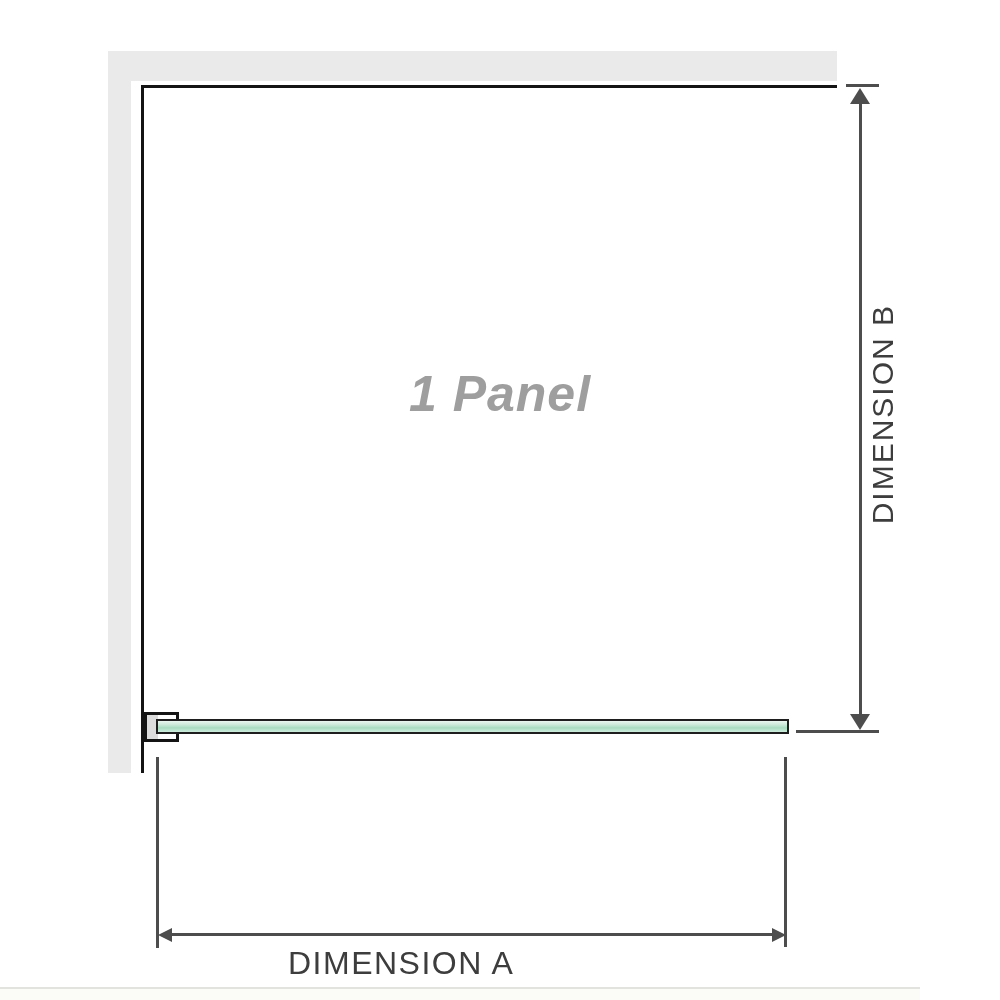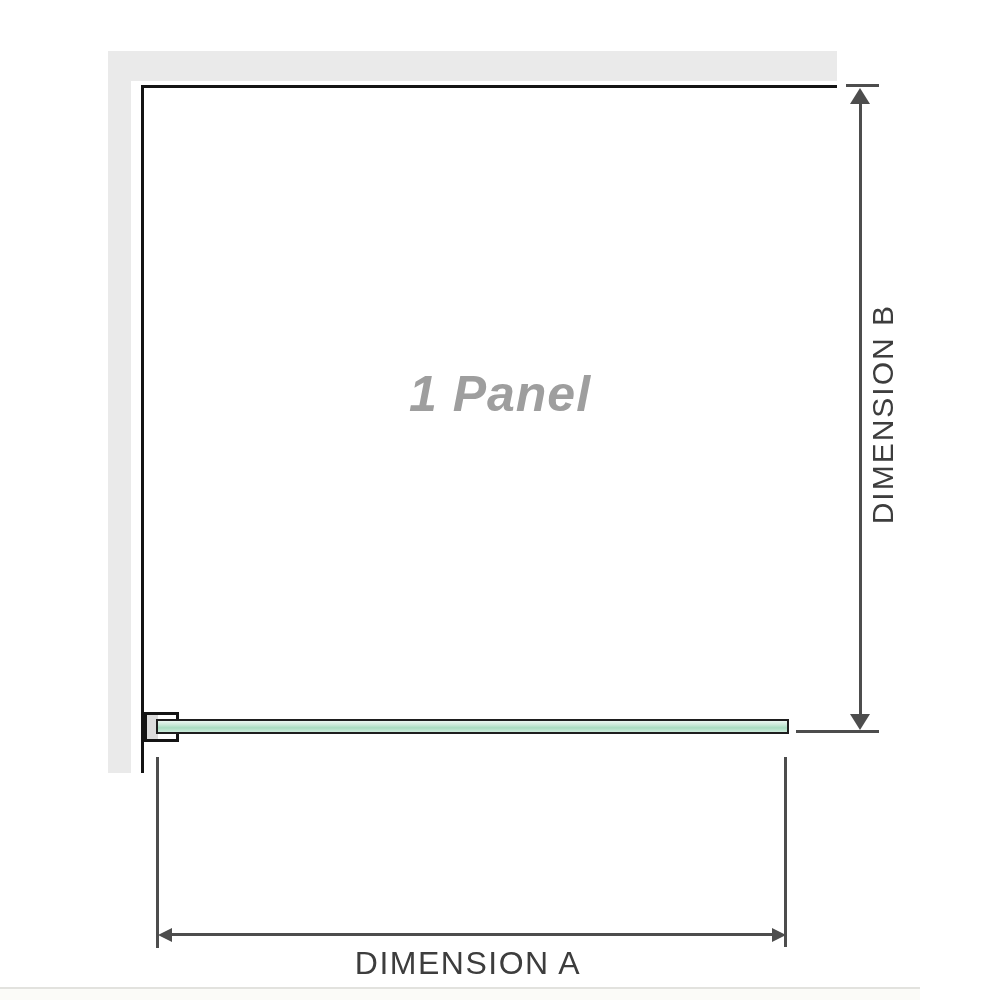--- a/index.html
+++ b/index.html
@@ -58,21 +58,21 @@
   
   .dima-ext-left{left:156px;top:757px;width:3px;height:191px;}
   .dima-ext-right{left:784px;top:757px;width:3px;height:190px;}
   .dima-line{left:166px;top:933px;width:612px;height:3px;}
   .dima-arrow-left{left:158px;top:928px;
     border-top:7px solid transparent;border-bottom:7px solid transparent;
     border-right:14px solid var(--dimension-gray,#4d4d4d);}
   .dima-arrow-right{left:772px;top:928px;
     border-top:7px solid transparent;border-bottom:7px solid transparent;
     border-left:14px solid var(--dimension-gray,#4d4d4d);}
-  .dima-label{left:288px;top:945px;width:360px;text-align:center;
+  .dima-label{left:288px;top:945px;width:360px;text-align:left;
     font-size:32px;letter-spacing:1.5px;color:var(--label-text,#3d3d3d);white-space:nowrap;}
 
   
   .footer-divider{left:0;top:987px;width:1000px;height:2px;background:var(--footer-divider,#e2e2de);}
   .footer-strip{left:0;top:989px;width:1000px;height:11px;background:var(--footer-strip,#fbfbf8);}
 </style>
 </head>
 <body>
 
 <div class="stage">

